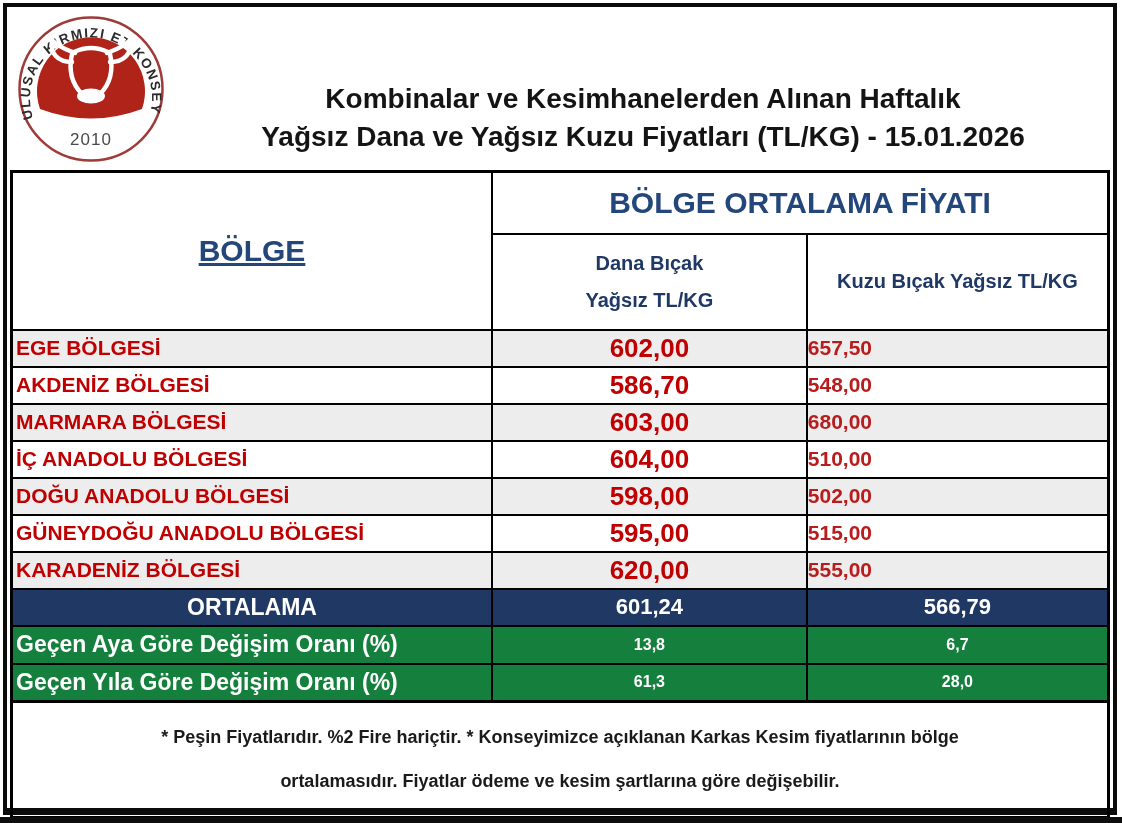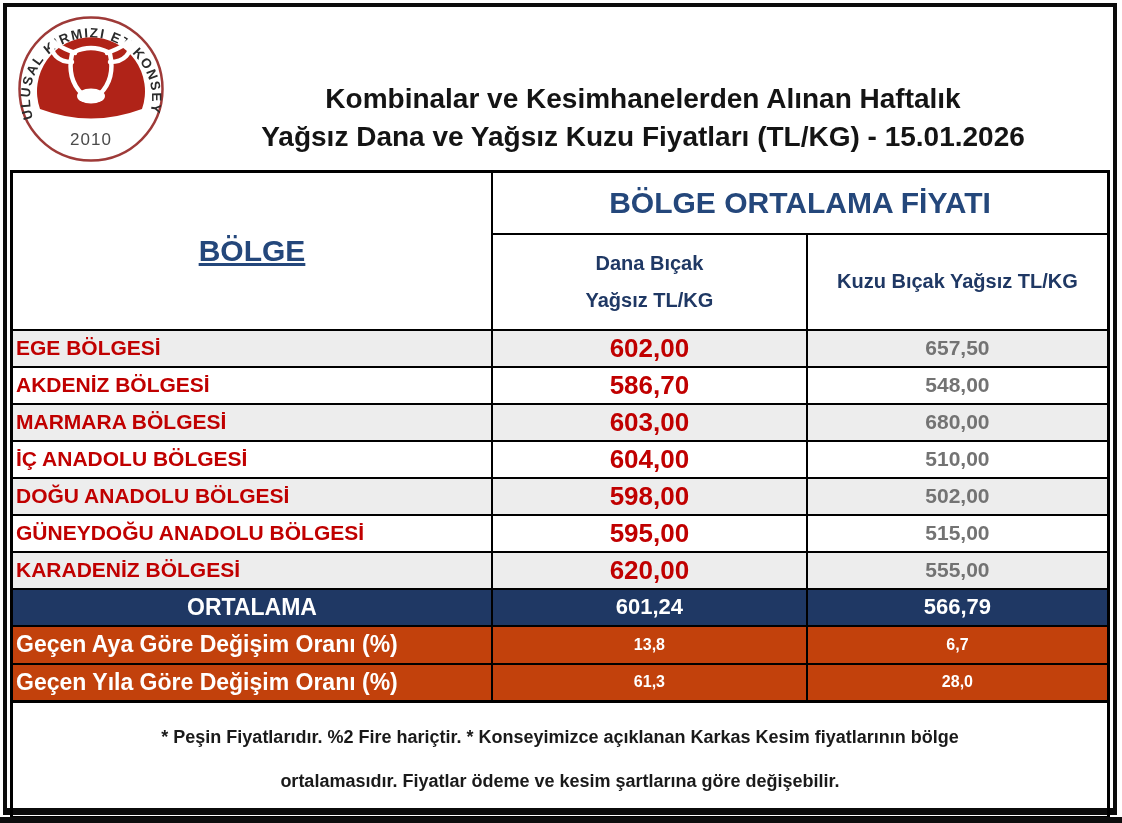--- a/index.html
+++ b/index.html
@@ -51,27 +51,27 @@
 
   tr.h-group th { height:62px; font-size:30px; color:#24477B; text-align:center; border-bottom-width:2px; }
   th.h-bolge { font-size:20px; color:#000; text-align:center;text-decoration:underline; }
   tr.h-sub th { height:96px; font-size:20px; color:#1F3864; text-align:center; }
   .two-line div { line-height:1.85; }
 
   tr.data { height:37px; background:#ffffff; }
   tr.data.alt { background:#EDEDED; }
   td.region { color:#C00000; font-size:21px; text-align:left; padding-left:3px; }
   td.num-dana { color:#C00000; font-size:26px; text-align:center; }
-  td.num-kuzu { color:#737373; font-size:21px; text-align:center;margin-top:20px; }
+  td.num-kuzu { color:#b91c1c; font-size:21px; text-align:left;margin-top:20px; }
 
   tr.avg { height:37px; background:#1F3864; }
   tr.avg td { color:#ffffff; text-align:center; font-size:23px; border-color:#000; }
   tr.avg td.val { font-size:22px;text-align:center; }
 
-  tr.change { height:38px; background:#c2410c; }
+  tr.change { height:38px; background:#15803d; }
   tr.change td { color:#ffffff; font-size:23px; border-color:#000; }
   tr.change td.lbl { text-align:left; padding-left:3px; }
   tr.change td.val { text-align:center; font-size:16px; }
 
   
   .footnote {
     height:116px;
     border:3px solid #000; border-top:none;
     display:flex; flex-direction:column; justify-content:center;
     text-align:center; font-weight:bold; color:#1a1a1a;

